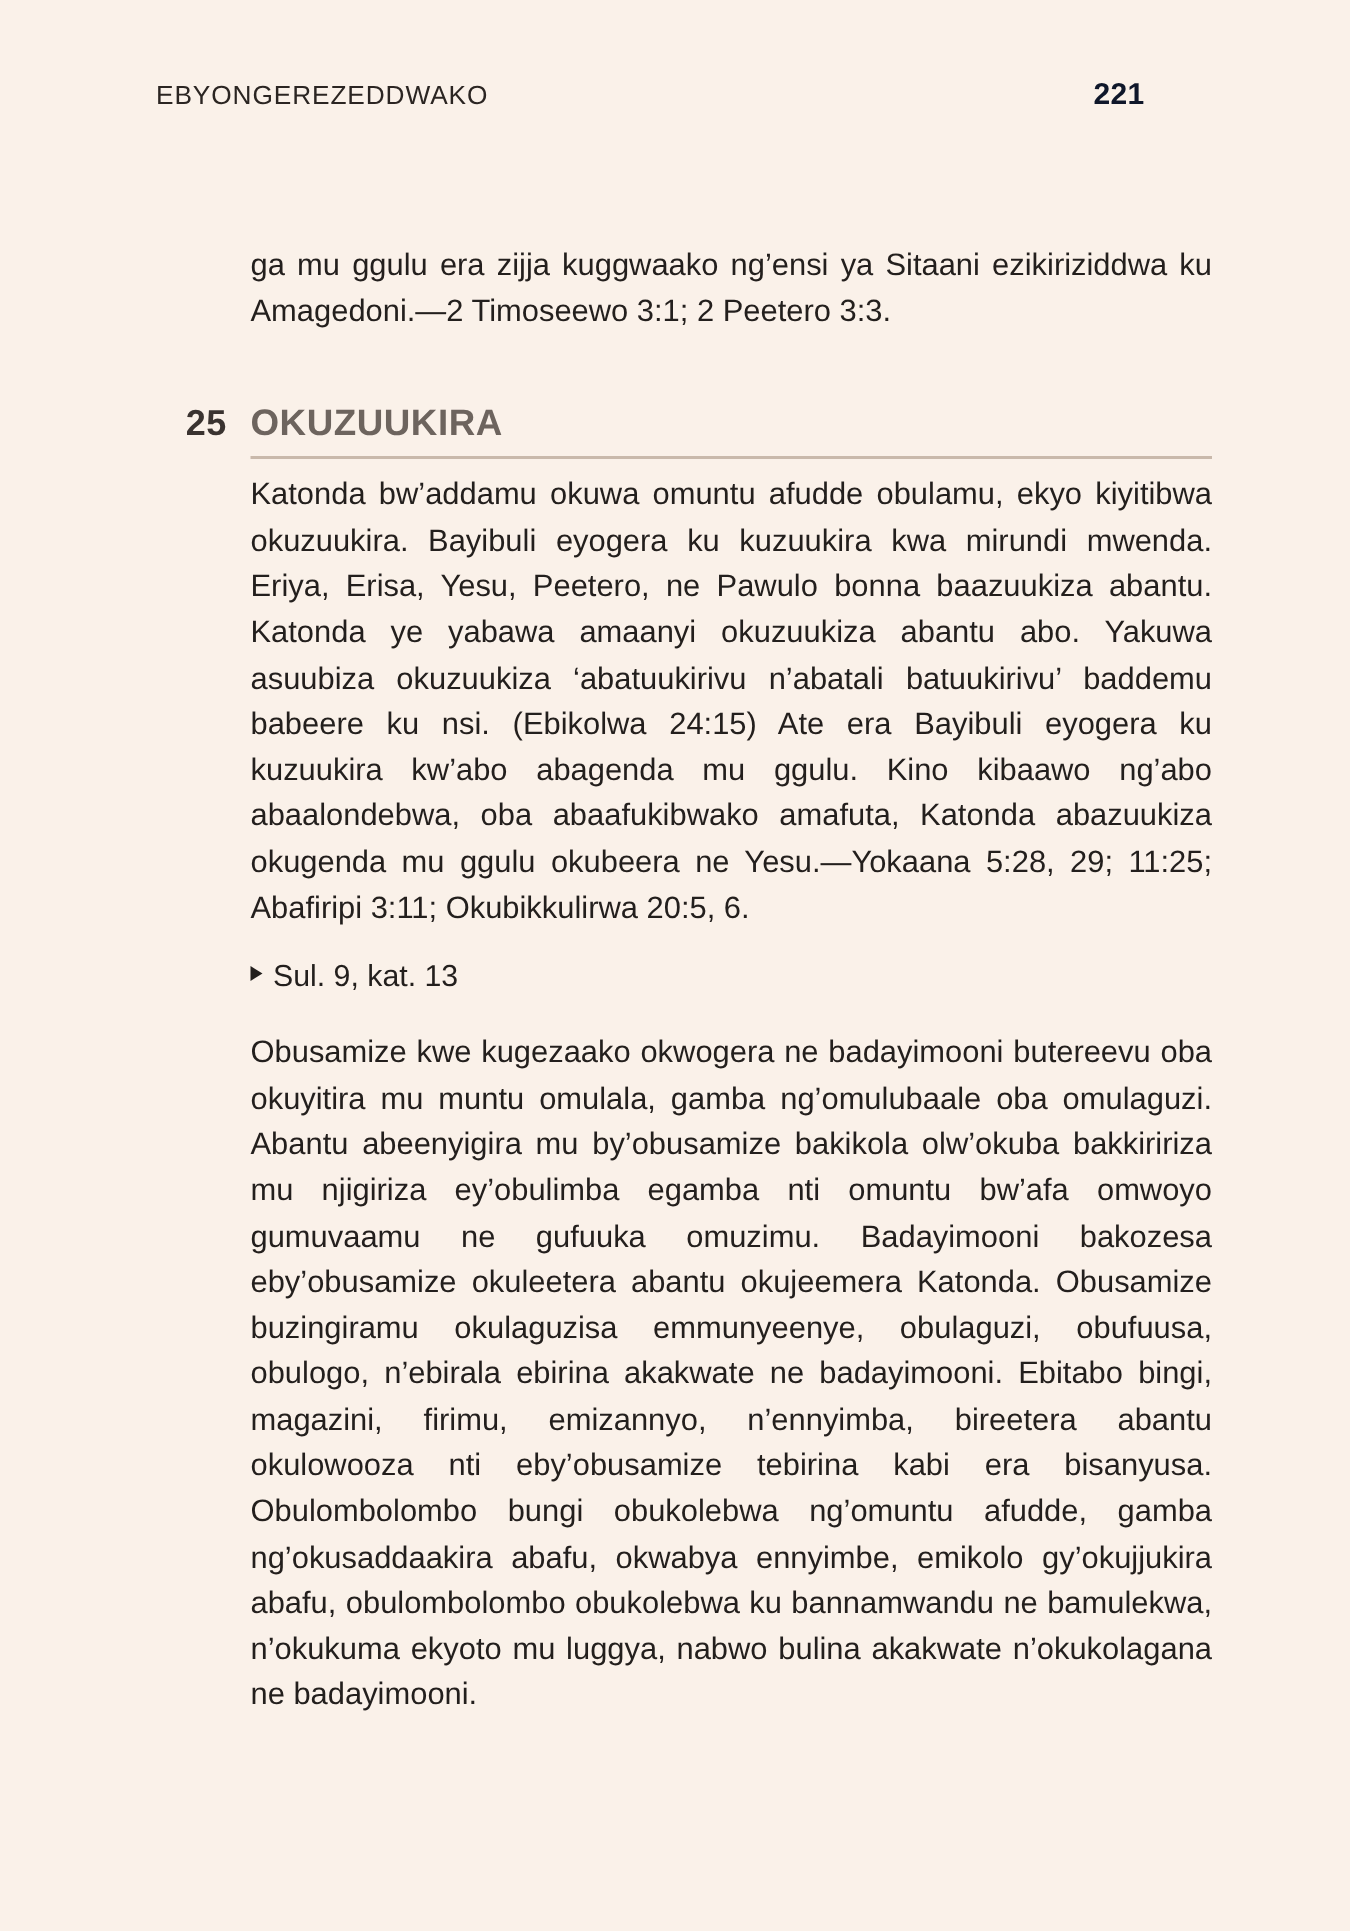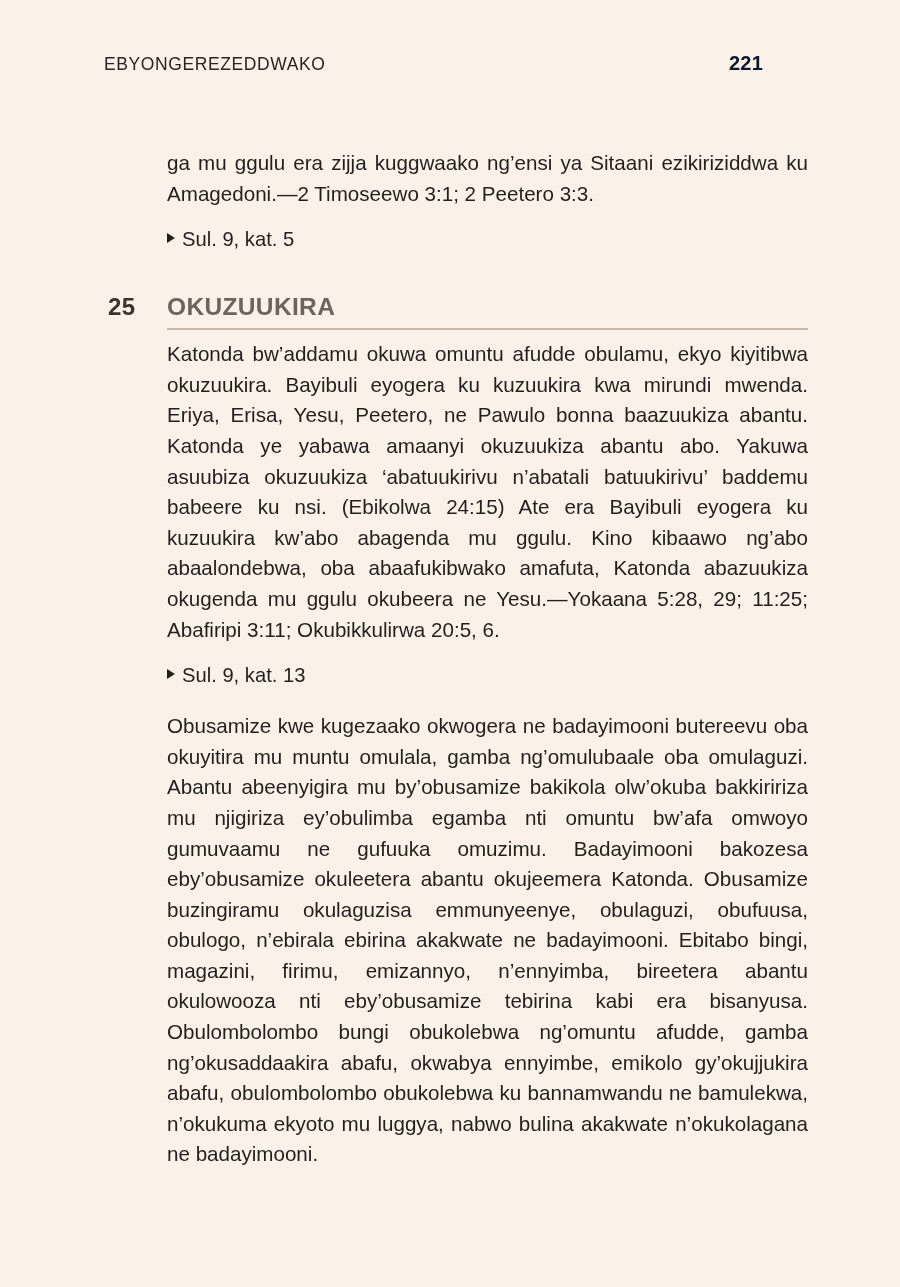--- a/index.html
+++ b/index.html
@@ -41,21 +41,21 @@
   .running-head-folio {
     font-size: 20px;
     font-weight: 700;
     color: #0f172a;
     letter-spacing: 0.2px;
   }
 
   
   .content {
     position: absolute;
-    top: 148px;
+    top: 162px;
     left: 108px;
     width: 700px;
   }
 
   .para {
     margin: 0;
     font-size: 20.6px;
     line-height: 30.6px;
     color: #231f1d;
     text-align: justify;
@@ -99,20 +99,21 @@
     display: flex;
     align-items: baseline;
   }
   .section-number {
     width: 59px;
     flex: 0 0 59px;
     font-size: 24px;
     font-weight: 700;
     color: #3a3330;
     letter-spacing: 0.3px;
+    text-align: center;
   }
   .section-title-wrap {
     flex: 1 1 auto;
     min-width: 0;
     margin-top: 25px;
   }
   .section-title {
     font-size: 24.5px;
     font-weight: 700;
     color: #6d645e;
@@ -142,24 +143,20 @@
 
   <div class="running-head">
     <span class="running-head-title">EBYONGEREZEDDWAKO</span>
     <span class="running-head-folio">221</span>
   </div>
 
   <div class="content">
 
     <p class="para">ga mu ggulu era zijja kuggwaako ng’ensi ya Sitaani ezikiriziddwa ku Amagedoni.—2 Timoseewo 3:1; 2 Peetero 3:3.</p>
 
-    <p class="xref">
-      <span class="xref-bullet"></span>
-      <span>Sul. 9, kat. 5</span>
-    </p>
 
     <div class="section">
       <div class="section-head">
         <span class="section-number">25</span>
         <span class="section-title-wrap">
           <span class="section-title">OKUZUUKIRA</span>
           <span class="section-rule"></span>
         </span>
       </div>
       <p class="para">Katonda bw’addamu okuwa omuntu afudde obulamu, ekyo kiyitibwa okuzuukira. Bayibuli eyogera ku kuzuukira kwa mirundi mwenda. Eriya, Erisa, Yesu, Peetero, ne Pawulo bonna baazuukiza abantu. Katonda ye yabawa amaanyi okuzuukiza abantu abo. Yakuwa asuubiza okuzuukiza ‘abatuukirivu n’abatali batuukirivu’ baddemu babeere ku nsi. (Ebikolwa 24:15) Ate era Bayibuli eyogera ku kuzuukira kw’abo abagenda mu ggulu. Kino kibaawo ng’abo abaalondebwa, oba abaafukibwako amafuta, Katonda abazuukiza okugenda mu ggulu okubeera ne Yesu.—Yokaana 5:28, 29; 11:25; Abafiripi 3:11; Okubikkulirwa 20:5, 6.</p>

